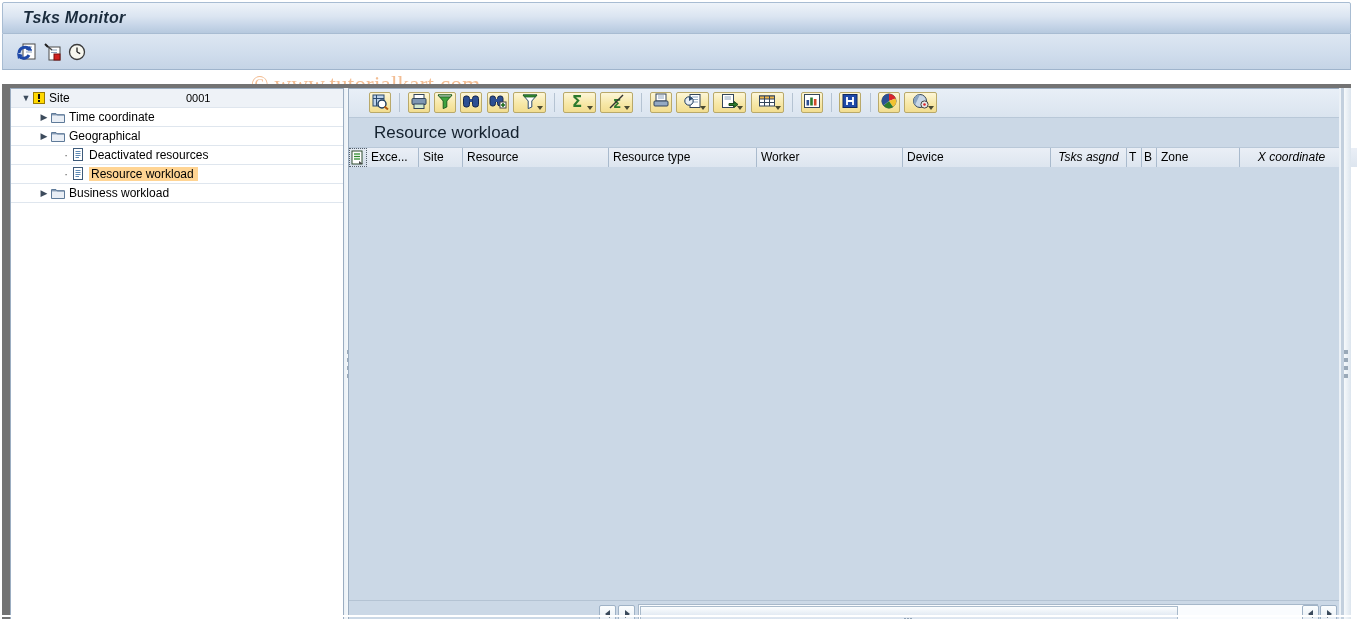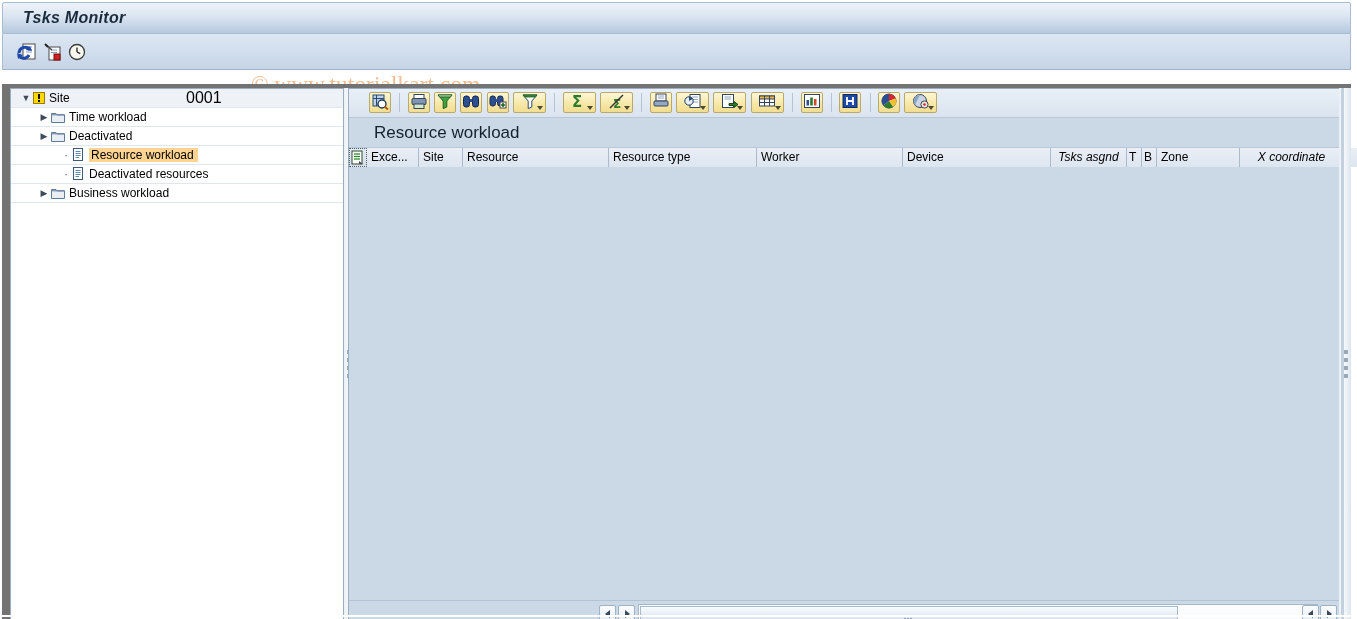--- a/index.html
+++ b/index.html
@@ -90,21 +90,21 @@
     color: #555; font-size: 11px; vertical-align: top;
   }
   .tree-label { vertical-align: top; }
   .tree-label.sel {
     background: #ffd493;
     padding: 0 4px 0 2px;
   }
   .ico { display:inline-block; vertical-align: top; margin-right: 4px; position: relative; top: 2px; }
   .site-value {
     position: absolute; left: 175px; top: 0;
-    font-size: 16px;
+    font-size: 11px;
   }
 
   
   .vsplit {
     position: absolute; top: 4px; width: 12px; height: 541px;
     background: linear-gradient(to right, #eaf0f6 0%, #f7fafc 40%, #dce5ee 100%);
   }
   .vsplit .grip {
     position: absolute; left: 3px; top: 262px;
     width: 5px; height: 28px;
@@ -321,49 +321,49 @@
             <rect x="5" y="2" width="2" height="5" fill="#111"></rect>
             <rect x="5" y="8" width="2" height="2" fill="#111"></rect>
           </svg></span><span class="tree-label">Site</span>
       <span class="site-value">0001</span>
     </div>
 
     <div class="tree-row">
       <span class="tree-indent" style="width:26px;"></span><span class="twisty">▶</span><span class="ico"><svg width="14" height="12" viewBox="0 0 14 12">
             <path d="M0.5 2.5 h4.5 l1.2 1.4 h7.3 v7.6 h-13 z" fill="#e9eef5" stroke="#5e7a99"></path>
             <path d="M0.5 3.8 h13" stroke="#5e7a99" fill="none"></path>
-          </svg></span><span class="tree-label">Time workload</span>
+          </svg></span><span class="tree-label">Time coordinate</span>
     </div>
 
     <div class="tree-row">
       <span class="tree-indent" style="width:26px;"></span><span class="twisty">▶</span><span class="ico"><svg width="14" height="12" viewBox="0 0 14 12">
             <path d="M0.5 2.5 h4.5 l1.2 1.4 h7.3 v7.6 h-13 z" fill="#e9eef5" stroke="#5e7a99"></path>
             <path d="M0.5 3.8 h13" stroke="#5e7a99" fill="none"></path>
-          </svg></span><span class="tree-label">Deactivated</span>
-    </div>
-
+          </svg></span><span class="tree-label">Geographical</span>
+    </div>
+
+
+    <div class="tree-row">
+      <span class="tree-indent" style="width:48px;"></span><span class="bullet">·</span><span class="ico"><svg width="12" height="13" viewBox="0 0 12 13">
+            <rect x="0.5" y="0.5" width="9" height="12" fill="#ffffff" stroke="#3d5a7a"></rect>
+            <line x1="2.5" y1="3.5" x2="7.5" y2="3.5" stroke="#5e8ab5"></line>
+            <line x1="2.5" y1="5.5" x2="7.5" y2="5.5" stroke="#5e8ab5"></line>
+            <line x1="2.5" y1="7.5" x2="7.5" y2="7.5" stroke="#5e8ab5"></line>
+            <line x1="2.5" y1="9.5" x2="6" y2="9.5" stroke="#5e8ab5"></line>
+          </svg></span><span class="tree-label">Deactivated resources</span>
+    </div>
 
     <div class="tree-row">
       <span class="tree-indent" style="width:48px;"></span><span class="bullet">·</span><span class="ico"><svg width="12" height="13" viewBox="0 0 12 13">
             <rect x="0.5" y="0.5" width="9" height="12" fill="#ffffff" stroke="#3d5a7a"></rect>
             <line x1="2.5" y1="3.5" x2="7.5" y2="3.5" stroke="#5e8ab5"></line>
             <line x1="2.5" y1="5.5" x2="7.5" y2="5.5" stroke="#5e8ab5"></line>
             <line x1="2.5" y1="7.5" x2="7.5" y2="7.5" stroke="#5e8ab5"></line>
             <line x1="2.5" y1="9.5" x2="6" y2="9.5" stroke="#5e8ab5"></line>
           </svg></span><span class="tree-label sel">Resource workload</span>
-    </div>
-
-    <div class="tree-row">
-      <span class="tree-indent" style="width:48px;"></span><span class="bullet">·</span><span class="ico"><svg width="12" height="13" viewBox="0 0 12 13">
-            <rect x="0.5" y="0.5" width="9" height="12" fill="#ffffff" stroke="#3d5a7a"></rect>
-            <line x1="2.5" y1="3.5" x2="7.5" y2="3.5" stroke="#5e8ab5"></line>
-            <line x1="2.5" y1="5.5" x2="7.5" y2="5.5" stroke="#5e8ab5"></line>
-            <line x1="2.5" y1="7.5" x2="7.5" y2="7.5" stroke="#5e8ab5"></line>
-            <line x1="2.5" y1="9.5" x2="6" y2="9.5" stroke="#5e8ab5"></line>
-          </svg></span><span class="tree-label">Deactivated resources</span>
     </div>
 
     <div class="tree-row">
       <span class="tree-indent" style="width:26px;"></span><span class="twisty">▶</span><span class="ico"><svg width="14" height="12" viewBox="0 0 14 12">
             <path d="M0.5 2.5 h4.5 l1.2 1.4 h7.3 v7.6 h-13 z" fill="#e9eef5" stroke="#5e7a99"></path>
             <path d="M0.5 3.8 h13" stroke="#5e7a99" fill="none"></path>
           </svg></span><span class="tree-label">Business workload</span>
     </div>
   </div>
 

